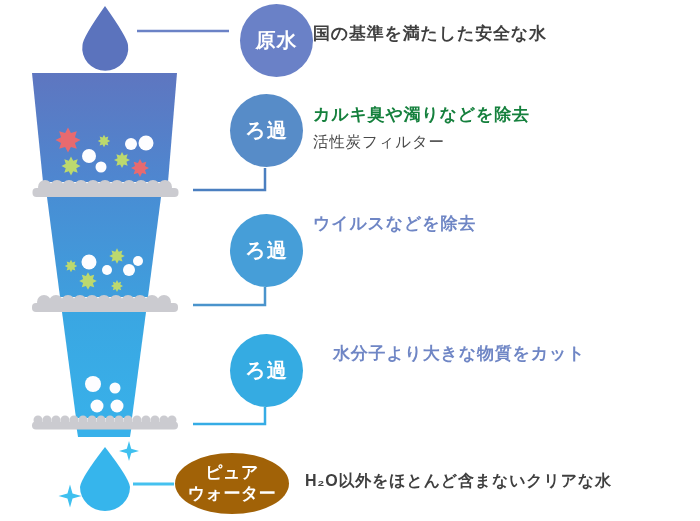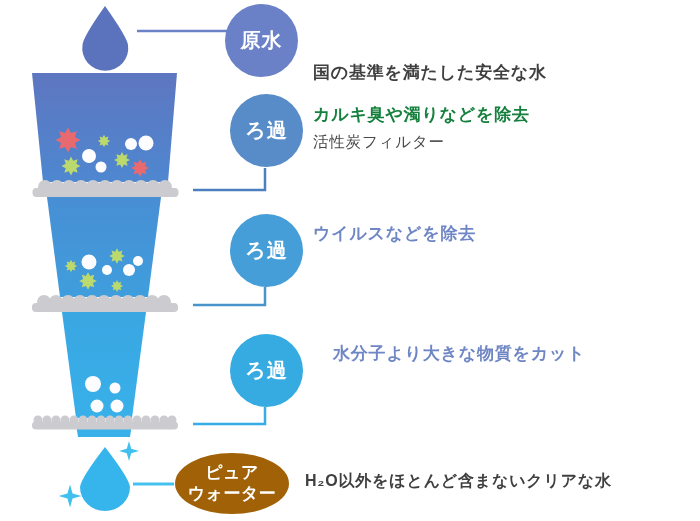--- a/index.html
+++ b/index.html
@@ -6,30 +6,30 @@
   .stage{
     position:relative;width:700px;height:521px;background:#ffffff;
     font-family:"Liberation Sans","DejaVu Sans",sans-serif;overflow:hidden;
   }
   .art{position:absolute;left:0;top:0;}
   .badge{
     position:absolute;display:flex;align-items:center;justify-content:center;
     color:#fff;font-weight:bold;text-align:center;white-space:pre-line;
   }
   .badge.circle{width:73px;height:73px;border-radius:50%;font-size:20px;letter-spacing:1px;}
-  .b1{left:225px;top:4px;}
+  .b1{left:240px;top:4px;}
   .b2{left:230px;top:94px;}
   .b3{left:230px;top:214px;}
   .b4{left:230px;top:334px;}
   .badge.oval{left:175px;top:453px;width:114px;height:61px;border-radius:50%;
     font-size:17px;line-height:1.18;letter-spacing:0.5px;}
   .row{position:absolute;left:313px;width:380px;}
-  .r1{top:23px;margin-top:39px;}
+  .r1{top:23px;}
   .r2{top:104px;}
-  .r3{top:223px;}
+  .r3{top:213px;}
   .r4{top:343px;}
   .r5{top:471px;left:305px;}
   .heading{font-size:17px;font-weight:bold;letter-spacing:0.8px;line-height:1.25;}
   .subtext{font-size:15.5px;font-weight:400;letter-spacing:0.8px;margin-top:7px;}
 </style>
 </head>
 <body>
 
 <div class="stage">
 

